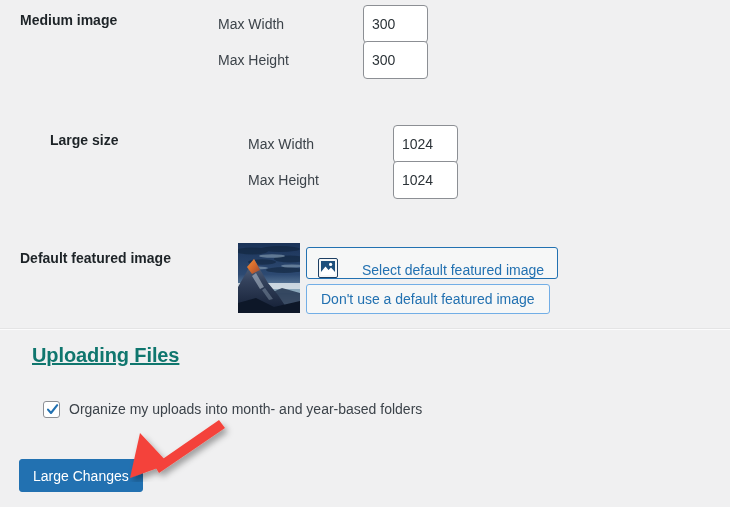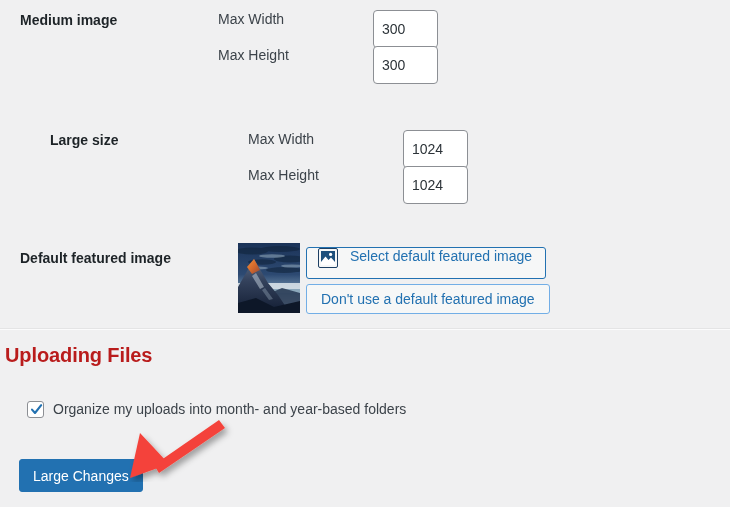--- a/index.html
+++ b/index.html
@@ -38,23 +38,22 @@
     font-weight: bold;
     color: #1d2327;
     line-height: 20px;
   }
   .row-fields {
     flex: 1;
   }
 
   .field-line {
     display: flex;
-    align-items: flex-start;
+    align-items: center;
     height: 28px;
-    gap: 10px;
   }
   .field-line + .field-line {
     margin-top: 8px;
   }
   .field-label {
     width: 145px;
     font-size: 14px;
     color: #3c434a;
     line-height: 18px;
   }
@@ -85,22 +84,22 @@
   .thumb svg { display: block; }
 
   
   .btn-select {
     position: absolute;
     left: 306px;
     top: 247px;
     height: 32px;
     box-sizing: border-box;
     display: flex;
-    align-items: flex-start;
-    gap: 12px;
+    align-items: flex-end;
+    gap: 24px;
     padding: 0 13px 0 11px;
     background: #f6f7f7;
     border: 1px solid #2271b1;
     border-radius: 3px;
     color: #2271b1;
     font-size: 14px;
     font-family: "Liberation Sans", sans-serif;
     cursor: pointer;
     white-space: nowrap;
   }
@@ -132,33 +131,34 @@
     top: 328px;
     width: 730px;
     height: 0;
     border-top: 1px solid #e4e4e5;
     border-bottom: 1px solid #fbfbfc;
   }
 
   
   .section-title {
     position: absolute;
-    left: 5px;
+    left: 32px;
     top: 342px;
     font-size: 20px;
     font-weight: bold;
-    color: #b91c1c;
+    color: #0f766e;
     line-height: 26px;
     letter-spacing: -0.1px;
+    text-decoration: underline;
   }
 
   
   .check-row {
     position: absolute;
-    left: 4px;
+    left: 20px;
     top: 400px;
     display: flex;
     align-items: center;
     gap: 9px;
     padding-left: 23px;
   }
   .checkbox {
     width: 17px;
     height: 17px;
     box-sizing: border-box;

